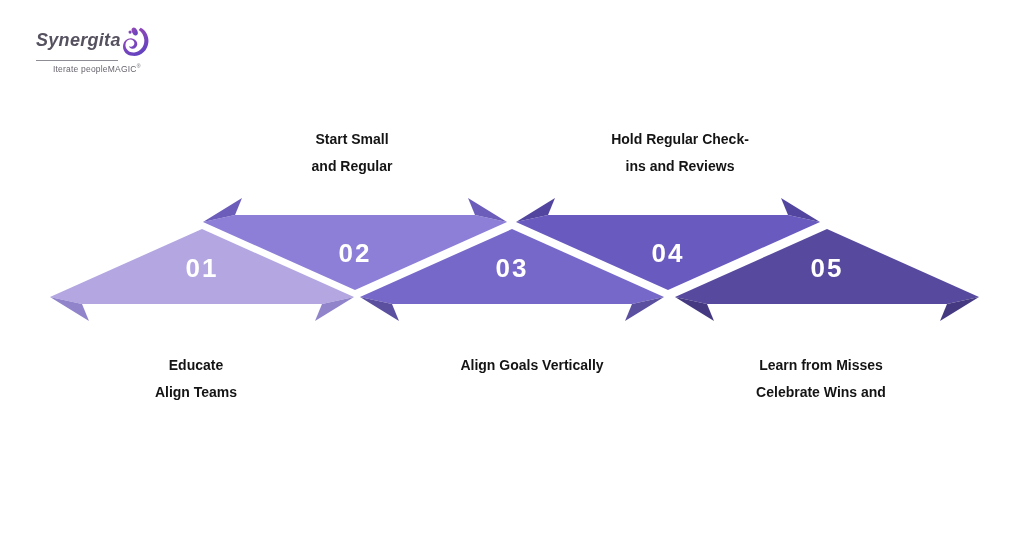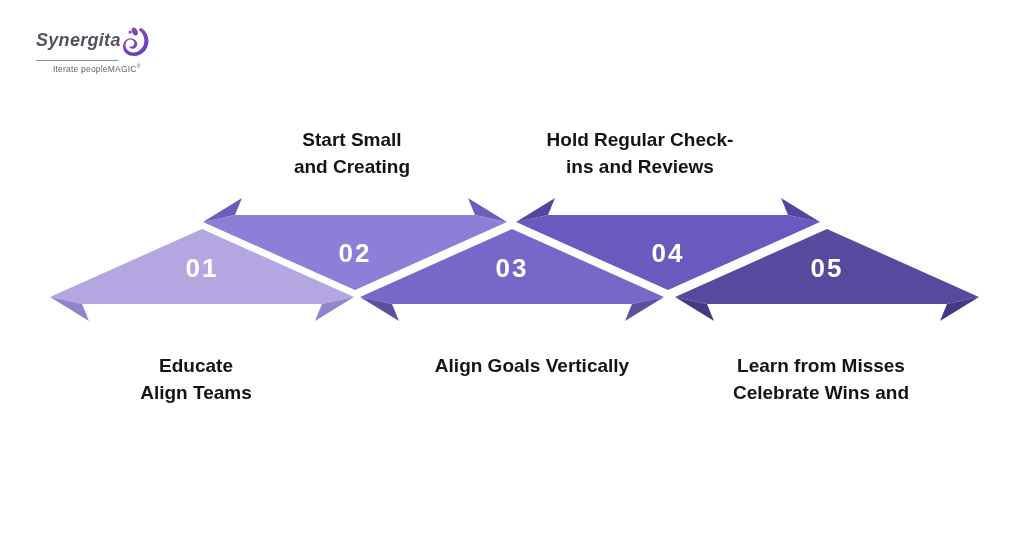--- a/index.html
+++ b/index.html
@@ -14,21 +14,21 @@
   .logo-rule{width:82px;height:1px;background:#8d8d95;margin:1px 0 2px 0;}
   .logo-tagline{font-size:8.5px;color:#68656e;letter-spacing:.2px;margin-left:17px;white-space:nowrap;}
   .logo-tagline sup{font-size:5px;}
   
   .arrows{position:absolute;left:0;top:0;}
   .arrow-body{stroke:#ffffff;stroke-width:9;paint-order:stroke;stroke-linejoin:round;}
   .step-num{font-family:"Liberation Sans",sans-serif;font-weight:bold;font-size:26px;
             fill:#ffffff;letter-spacing:2px;text-anchor:middle;}
   
   .step-label{position:absolute;transform:translateX(-50%);text-align:center;
-              font-weight:bold;font-size:19px;line-height:27px;color:#141414;white-space:nowrap;}
+              font-weight:bold;font-size:14px;line-height:27px;color:#141414;white-space:nowrap;}
 </style>
 </head>
 <body>
 
 <div class="stage">
 
   <div class="logo">
     <div class="logo-row">
       <span class="logo-text">Synergita</span>
       <svg class="logo-mark" width="26" height="33" viewBox="0 0 28 34">
@@ -89,28 +89,28 @@
     </g>
   </svg>
 
   <div class="step-label" style="left:196px;top:352px">
     <div>Educate</div>
     <div>Align Teams</div>
   </div>
 
   <div class="step-label" style="left:352px;top:126px">
     <div>Start Small</div>
-    <div>and Creating</div>
+    <div>and Regular</div>
   </div>
 
   <div class="step-label" style="left:532px;top:352px">
     <div>Align Goals Vertically</div>
   </div>
 
-  <div class="step-label" style="left:640px;top:126px">
+  <div class="step-label" style="left:680px;top:126px">
     <div>Hold Regular Check-</div>
     <div>ins and Reviews</div>
   </div>
 
   <div class="step-label" style="left:821px;top:352px">
     <div>Learn from Misses</div>
     <div>Celebrate Wins and</div>
   </div>
 
 </div>

